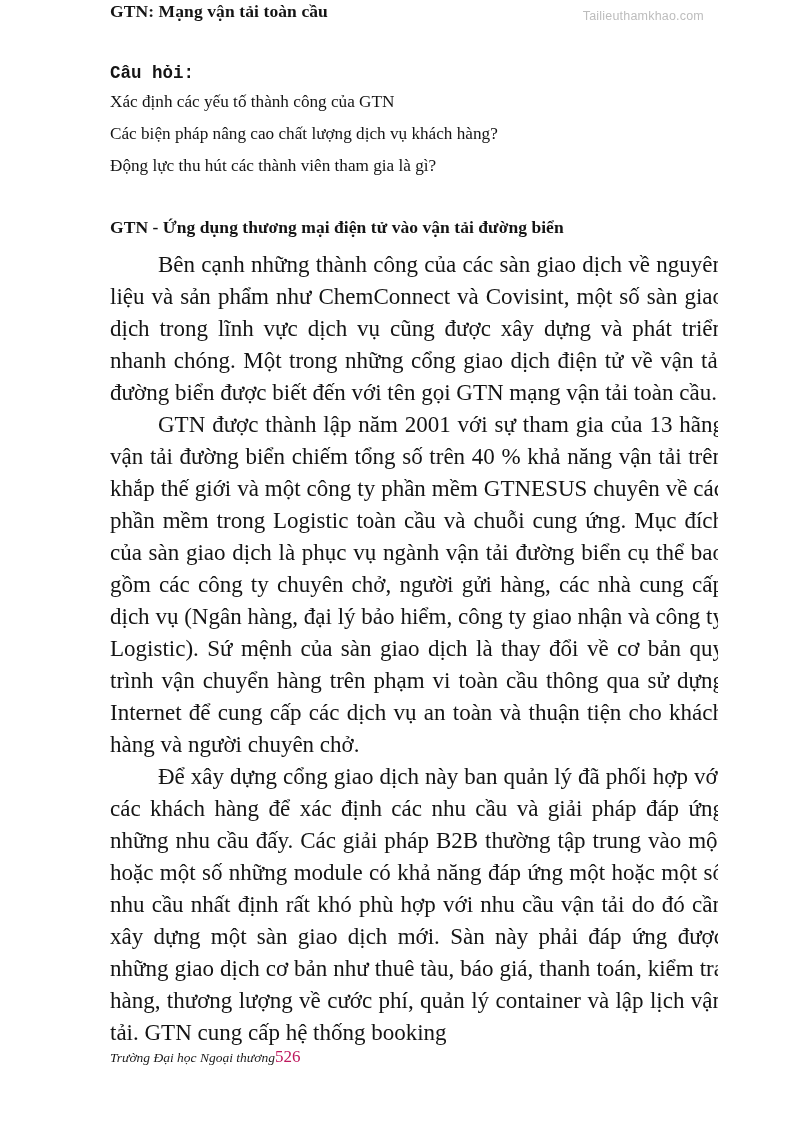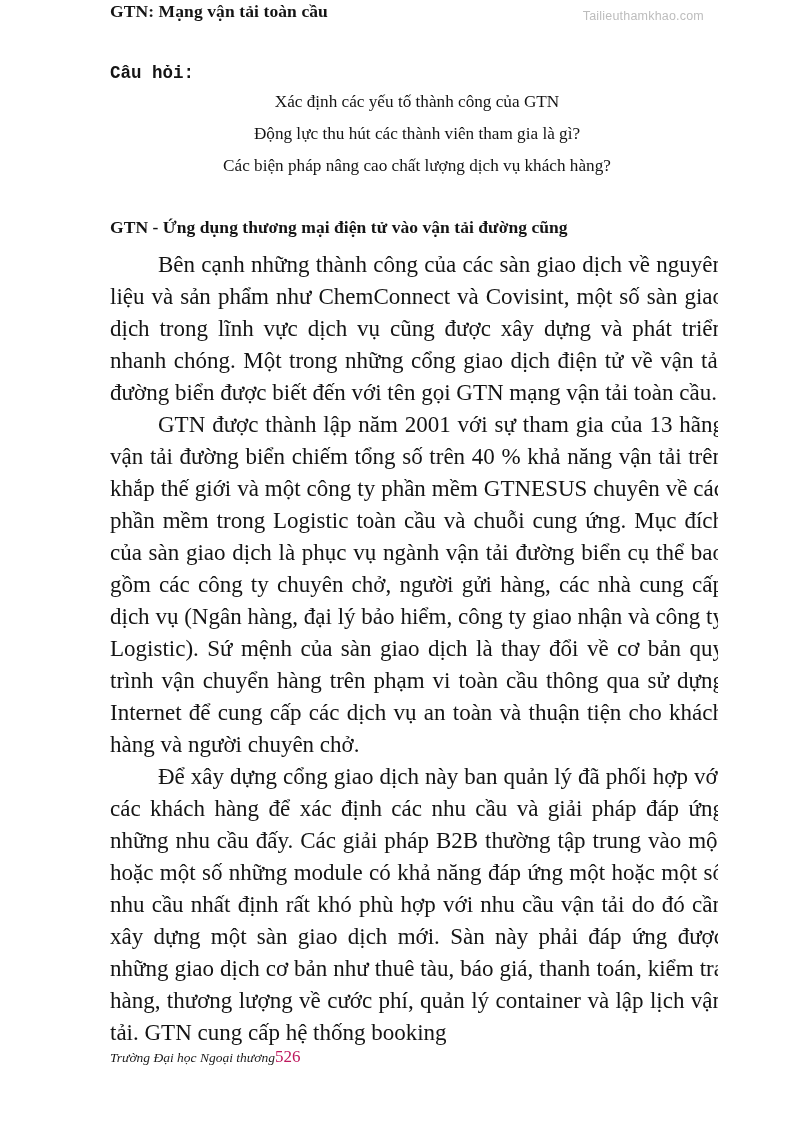--- a/index.html
+++ b/index.html
@@ -46,21 +46,20 @@
     padding-top: 38px;
     font-size: 17.5px;
     font-weight: bold;
     line-height: 1.35;
     font-family: Liberation Mono, monospace;
   }
   .q-list {
     margin: 0;
     padding: 0;
     list-style: none;
-    text-align: center;
   }
   .q-list li {
     font-size: 17.2px;
     line-height: 30px;
     padding-top: 2px;
     white-space: nowrap;
   }
   .section-heading {
     margin: 0;
     padding-top: 35px;
@@ -108,25 +107,25 @@
   <div class="watermark">Tailieuthamkhao.com</div>
 
   <div class="content">
 
     <h1 class="doc-title">GTN: Mạng vận tải toàn cầu</h1>
 
     <h2 class="q-heading">Câu hỏi:</h2>
 
     <ul class="q-list">
       <li>Xác định các yếu tố thành công của GTN</li>
+      <li>Các biện pháp nâng cao chất lượng dịch vụ khách hàng?</li>
       <li>Động lực thu hút các thành viên tham gia là gì?</li>
-      <li>Các biện pháp nâng cao chất lượng dịch vụ khách hàng?</li>
     </ul>
 
-    <h2 class="section-heading">GTN - Ứng dụng thương mại điện tử vào vận tải đường cũng</h2>
+    <h2 class="section-heading">GTN - Ứng dụng thương mại điện tử vào vận tải đường biển</h2>
 
     <p class="body-par first">Bên cạnh những thành công của các sàn giao dịch về nguyên liệu và sản phẩm như ChemConnect và Covisint, một số sàn giao dịch trong lĩnh vực dịch vụ cũng được xây dựng và phát triển nhanh chóng. Một trong những cổng giao dịch điện tử về vận tải đường biển được biết đến với tên gọi GTN mạng vận tải toàn cầu.</p>
 
     <p class="body-par">GTN được thành lập năm 2001 với sự tham gia của 13 hãng vận tải đường biển chiếm tổng số trên 40 % khả năng vận tải trên khắp thế giới và một công ty phần mềm GTNESUS chuyên về các phần mềm trong Logistic toàn cầu và chuỗi cung ứng. Mục đích của sàn giao dịch là phục vụ ngành vận tải đường biển cụ thể bao gồm các công ty chuyên chở, người gửi hàng, các nhà cung cấp dịch vụ (Ngân hàng, đại lý bảo hiểm, công ty giao nhận và công ty Logistic). Sứ mệnh của sàn giao dịch là thay đổi về cơ bản quy trình vận chuyển hàng trên phạm vi toàn cầu thông qua sử dựng Internet để cung cấp các dịch vụ an toàn và thuận tiện cho khách hàng và người chuyên chở.</p>
 
     <p class="body-par">Để xây dựng cổng giao dịch này ban quản lý đã phối hợp với các khách hàng để xác định các nhu cầu và giải pháp đáp ứng những nhu cầu đấy. Các giải pháp B2B thường tập trung vào một hoặc một số những module có khả năng đáp ứng một hoặc một số nhu cầu nhất định rất khó phù hợp với nhu cầu vận tải do đó cần xây dựng một sàn giao dịch mới. Sàn này phải đáp ứng được những giao dịch cơ bản như thuê tàu, báo giá, thanh toán, kiểm tra hàng, thương lượng về cước phí, quản lý container và lập lịch vận tải. GTN cung cấp hệ thống booking</p>
 
   </div>
 
   <div class="footer">

